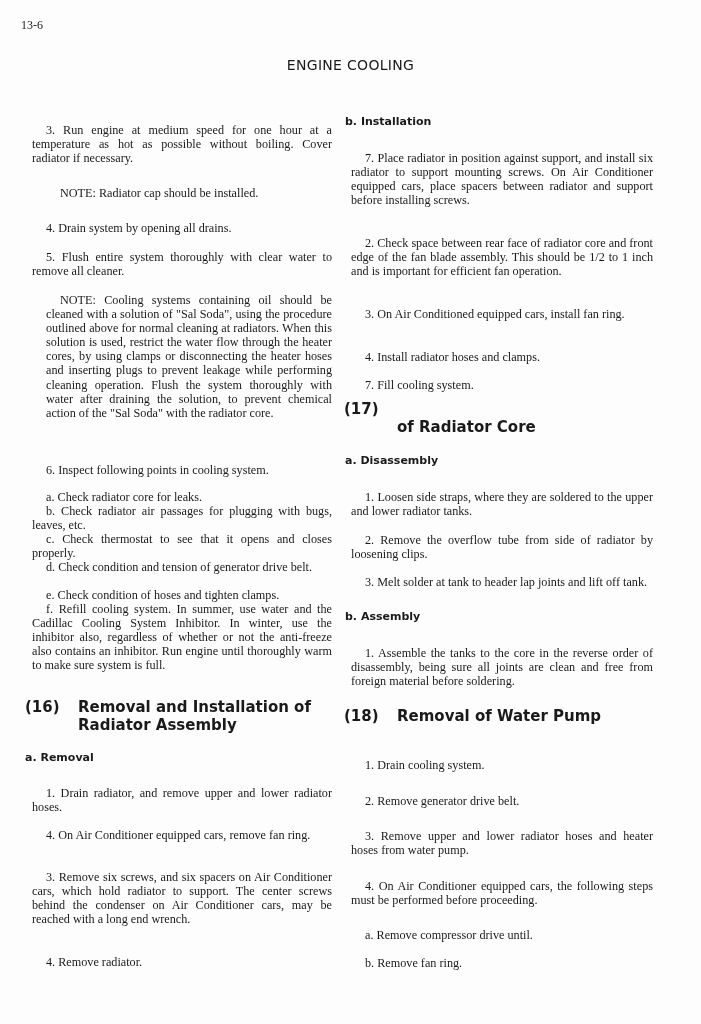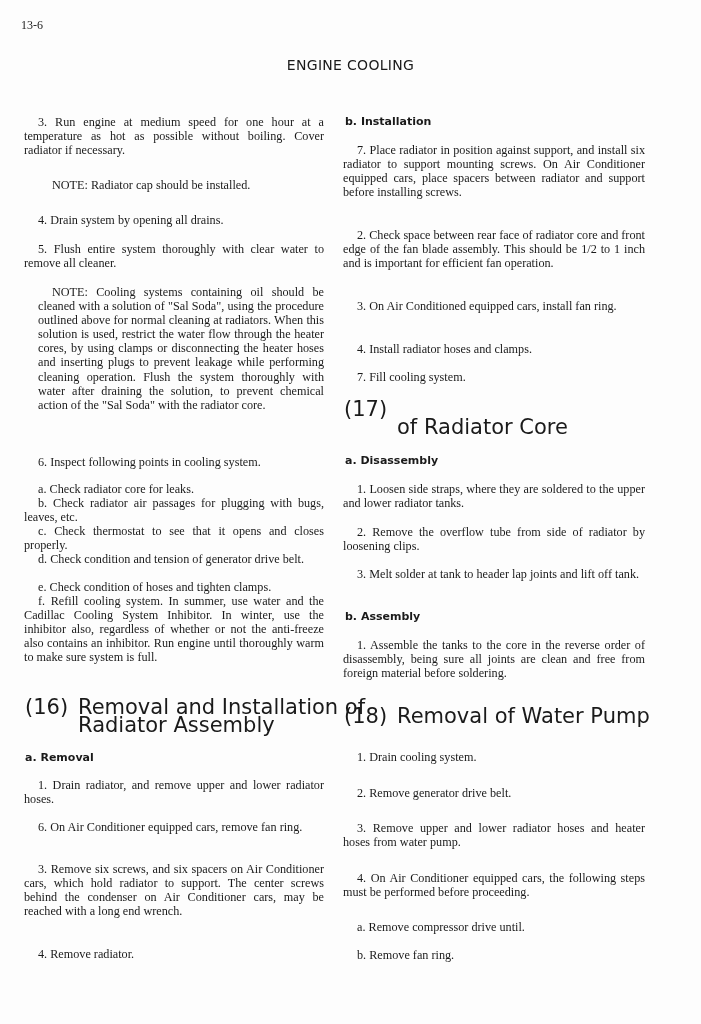--- a/index.html
+++ b/index.html
@@ -1,29 +1,29 @@
 <!DOCTYPE html>
 <html><head>
 <meta charset="utf-8">
 <style>
   html, body { margin: 0; padding: 0; background: #fdfdfd; }
   body { width: 701px; height: 1024px; position: relative; overflow: hidden;
          font-family: "Liberation Serif", "DejaVu Serif", serif; color: #1a1a1a; }
   .page-num { position: absolute; left: 21px; top: 18px; font-size: 12px; }
   .page-title { position: absolute; left: 0; width: 701px; top: 57px; text-align: center;
                 font-family: "DejaVu Sans", "Liberation Sans", sans-serif; font-size: 14px; letter-spacing: 0.3px; }
-  .p { position: absolute; font-size: 12.2px; line-height: 14.1px; text-align: justify; margin: 0; }
+  .p { position: absolute; font-size: 12.2px; line-height: 14.1px; text-align: justify; margin: 8px; }
   .lc { left: 24px; width: 300px; }
   .rc { left: 343px; width: 302px; }
   .ind { text-indent: 14px; }
   .note { left: 38px; width: 286px; }
   .sub { position: absolute; font-family: "DejaVu Sans", "Liberation Sans", sans-serif; font-weight: bold;
          font-size: 11px; }
-  .sec { position: absolute; font-family: "DejaVu Sans", "Liberation Sans", sans-serif; font-weight: normal;
-         font-size: 21px; line-height: 18px; }
+  .sec { position: absolute; font-family: "DejaVu Sans", "Liberation Sans", sans-serif; font-weight: bold;
+         font-size: 15px; line-height: 18px; }
   .sec .num { position: absolute; left: 0; top: 0; }
   .sec .ttl { position: absolute; left: 53px; top: 0; white-space: nowrap; }
 </style>
 </head>
 <body>
 
 <div class="page-num">13-6</div>
 <div class="page-title">ENGINE COOLING</div>
 
 <p class="p lc ind" style="top:115px">3. Run engine at medium speed for one hour at a temperature as hot as possible without boiling. Cover radiator if necessary.</p>
@@ -40,21 +40,21 @@
 <p class="p lc ind" style="top:594px">f. Refill cooling system. In summer, use water and the Cadillac Cooling System Inhibitor. In winter, use the inhibitor also, regardless of whether or not the anti-freeze also contains an inhibitor. Run engine until thoroughly warm to make sure system is full.</p>
 
 <div class="sec" style="left:25px; top:698px; width:300px; height:40px">
   <span class="num">(16)</span>
   <span class="ttl">Removal and Installation of</span>
   <span class="ttl" style="top:18px">Radiator Assembly</span>
 </div>
 
 <div class="sub" style="left:25px; top:751px">a. Removal</div>
 <p class="p lc ind" style="top:778px">1. Drain radiator, and remove upper and lower radiator hoses.</p>
-<p class="p lc ind" style="top:820px">6. On Air Conditioner equipped cars, remove fan ring.</p>
+<p class="p lc ind" style="top:820px">4. On Air Conditioner equipped cars, remove fan ring.</p>
 <p class="p lc ind" style="top:862px">3. Remove six screws, and six spacers on Air Conditioner cars, which hold radiator to support. The center screws behind the condenser on Air Conditioner cars, may be reached with a long end wrench.</p>
 <p class="p lc ind" style="top:947px">4. Remove radiator.</p>
 
 <div class="sub" style="left:345px; top:115px">b. Installation</div>
 <p class="p rc ind" style="top:143px">7. Place radiator in position against support, and install six radiator to support mounting screws. On Air Conditioner equipped cars, place spacers between radiator and support before installing screws.</p>
 <p class="p rc ind" style="top:228px">2. Check space between rear face of radiator core and front edge of the fan blade assembly. This should be 1/2 to 1 inch and is important for efficient fan operation.</p>
 <p class="p rc ind" style="top:299px">3. On Air Conditioned equipped cars, install fan ring.</p>
 <p class="p rc ind" style="top:342px">4. Install radiator hoses and clamps.</p>
 <p class="p rc ind" style="top:370px">7. Fill cooling system.</p>
 

